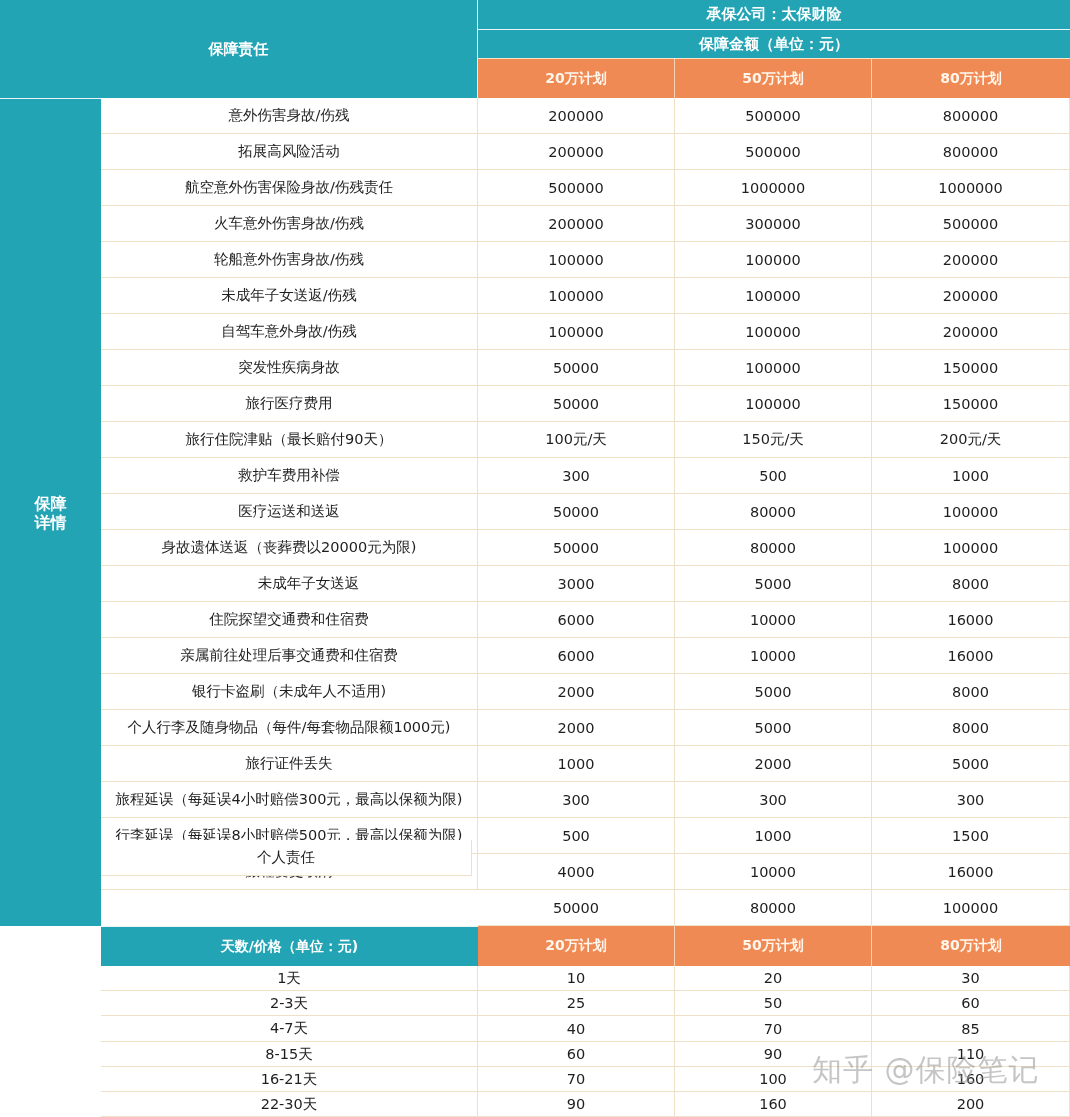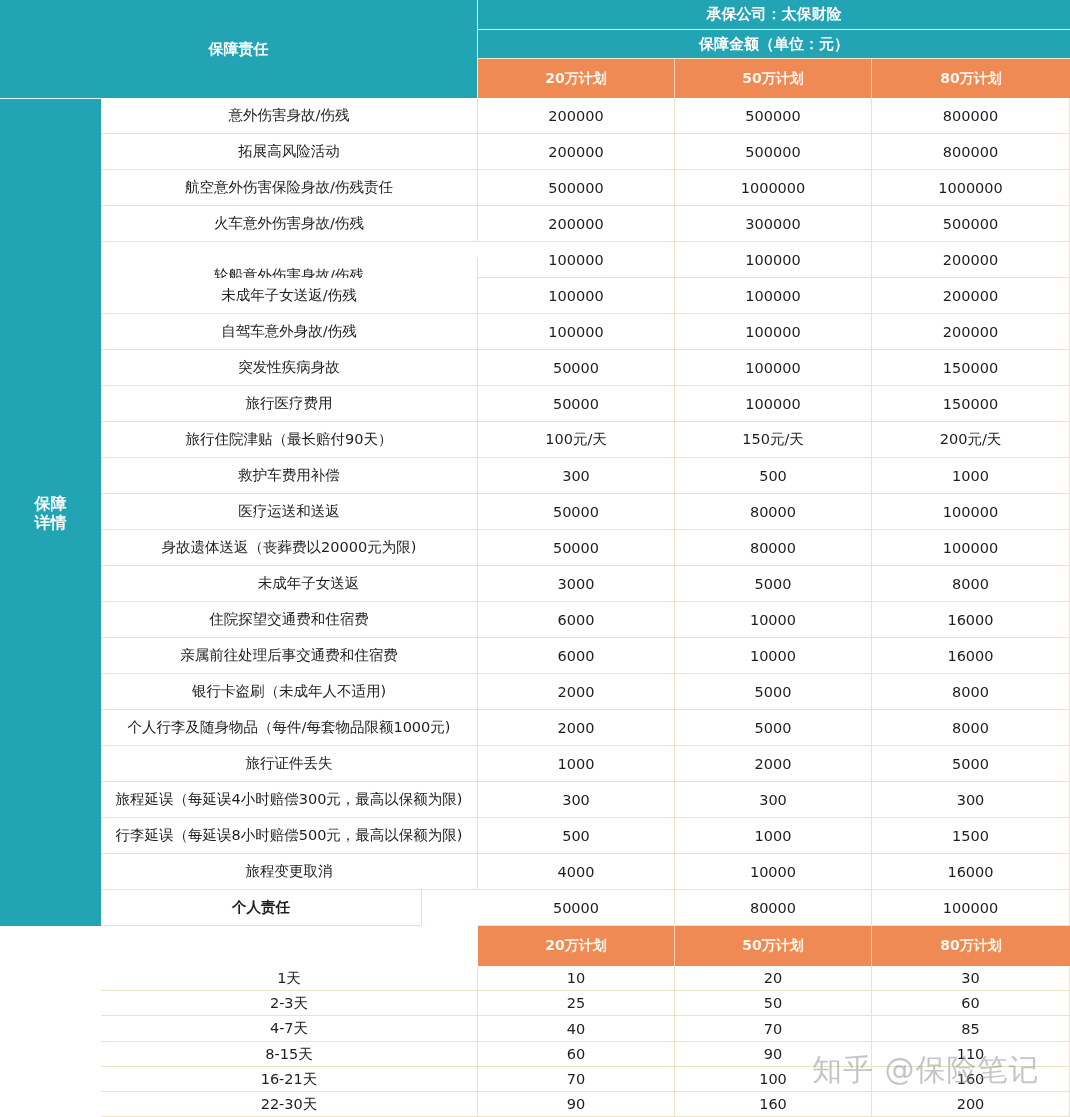--- a/index.html
+++ b/index.html
@@ -44,21 +44,21 @@
       <div class="cell white val-text" style="left: 675px; top: 134px; width: 197px; height: 36px; border-bottom: 1px solid rgb(239, 225, 200); border-right: 1px solid rgb(239, 225, 200);">500000</div>
       <div class="cell white val-text" style="left: 872px; top: 134px; width: 198px; height: 36px; border-bottom: 1px solid rgb(239, 225, 200); border-right: 1px solid rgb(239, 225, 200);">800000</div>
       <div class="cell white item-text" style="left: 101px; top: 170px; width: 377px; height: 36px; border-bottom: 1px solid rgb(239, 225, 200); border-right: 1px solid rgb(239, 225, 200);">航空意外伤害保险身故/伤残责任</div>
       <div class="cell white val-text" style="left: 478px; top: 170px; width: 197px; height: 36px; border-bottom: 1px solid rgb(239, 225, 200); border-right: 1px solid rgb(239, 225, 200);">500000</div>
       <div class="cell white val-text" style="left: 675px; top: 170px; width: 197px; height: 36px; border-bottom: 1px solid rgb(239, 225, 200); border-right: 1px solid rgb(239, 225, 200);">1000000</div>
       <div class="cell white val-text" style="left: 872px; top: 170px; width: 198px; height: 36px; border-bottom: 1px solid rgb(239, 225, 200); border-right: 1px solid rgb(239, 225, 200);">1000000</div>
       <div class="cell white item-text" style="left: 101px; top: 206px; width: 377px; height: 36px; border-bottom: 1px solid rgb(239, 225, 200); border-right: 1px solid rgb(239, 225, 200);">火车意外伤害身故/伤残</div>
       <div class="cell white val-text" style="left: 478px; top: 206px; width: 197px; height: 36px; border-bottom: 1px solid rgb(239, 225, 200); border-right: 1px solid rgb(239, 225, 200);">200000</div>
       <div class="cell white val-text" style="left: 675px; top: 206px; width: 197px; height: 36px; border-bottom: 1px solid rgb(239, 225, 200); border-right: 1px solid rgb(239, 225, 200);">300000</div>
       <div class="cell white val-text" style="left: 872px; top: 206px; width: 198px; height: 36px; border-bottom: 1px solid rgb(239, 225, 200); border-right: 1px solid rgb(239, 225, 200);">500000</div>
-      <div class="cell white item-text" style="left: 101px; top: 258px; width: 377px; height: 36px; border-bottom: 1px solid rgb(239, 225, 200); border-right: 1px solid rgb(239, 225, 200);">轮船意外伤害身故/伤残</div>
+      <div class="cell white item-text" style="left: 101px; top: 242px; width: 377px; height: 36px; border-bottom: 1px solid rgb(239, 225, 200); border-right: 1px solid rgb(239, 225, 200);">轮船意外伤害身故/伤残</div>
       <div class="cell white val-text" style="left: 478px; top: 242px; width: 197px; height: 36px; border-bottom: 1px solid rgb(239, 225, 200); border-right: 1px solid rgb(239, 225, 200);">100000</div>
       <div class="cell white val-text" style="left: 675px; top: 242px; width: 197px; height: 36px; border-bottom: 1px solid rgb(239, 225, 200); border-right: 1px solid rgb(239, 225, 200);">100000</div>
       <div class="cell white val-text" style="left: 872px; top: 242px; width: 198px; height: 36px; border-bottom: 1px solid rgb(239, 225, 200); border-right: 1px solid rgb(239, 225, 200);">200000</div>
       <div class="cell white item-text" style="left: 101px; top: 278px; width: 377px; height: 36px; border-bottom: 1px solid rgb(239, 225, 200); border-right: 1px solid rgb(239, 225, 200);">未成年子女送返/伤残</div>
       <div class="cell white val-text" style="left: 478px; top: 278px; width: 197px; height: 36px; border-bottom: 1px solid rgb(239, 225, 200); border-right: 1px solid rgb(239, 225, 200);">100000</div>
       <div class="cell white val-text" style="left: 675px; top: 278px; width: 197px; height: 36px; border-bottom: 1px solid rgb(239, 225, 200); border-right: 1px solid rgb(239, 225, 200);">100000</div>
       <div class="cell white val-text" style="left: 872px; top: 278px; width: 198px; height: 36px; border-bottom: 1px solid rgb(239, 225, 200); border-right: 1px solid rgb(239, 225, 200);">200000</div>
       <div class="cell white item-text" style="left: 101px; top: 314px; width: 377px; height: 36px; border-bottom: 1px solid rgb(239, 225, 200); border-right: 1px solid rgb(239, 225, 200);">自驾车意外身故/伤残</div>
       <div class="cell white val-text" style="left: 478px; top: 314px; width: 197px; height: 36px; border-bottom: 1px solid rgb(239, 225, 200); border-right: 1px solid rgb(239, 225, 200);">100000</div>
       <div class="cell white val-text" style="left: 675px; top: 314px; width: 197px; height: 36px; border-bottom: 1px solid rgb(239, 225, 200); border-right: 1px solid rgb(239, 225, 200);">100000</div>
@@ -116,26 +116,27 @@
       <div class="cell white val-text" style="left: 675px; top: 782px; width: 197px; height: 36px; border-bottom: 1px solid rgb(239, 225, 200); border-right: 1px solid rgb(239, 225, 200);">300</div>
       <div class="cell white val-text" style="left: 872px; top: 782px; width: 198px; height: 36px; border-bottom: 1px solid rgb(239, 225, 200); border-right: 1px solid rgb(239, 225, 200);">300</div>
       <div class="cell white item-text" style="left: 101px; top: 818px; width: 377px; height: 36px; border-bottom: 1px solid rgb(239, 225, 200); border-right: 1px solid rgb(239, 225, 200);">行李延误（每延误8小时赔偿500元，最高以保额为限)</div>
       <div class="cell white val-text" style="left: 478px; top: 818px; width: 197px; height: 36px; border-bottom: 1px solid rgb(239, 225, 200); border-right: 1px solid rgb(239, 225, 200);">500</div>
       <div class="cell white val-text" style="left: 675px; top: 818px; width: 197px; height: 36px; border-bottom: 1px solid rgb(239, 225, 200); border-right: 1px solid rgb(239, 225, 200);">1000</div>
       <div class="cell white val-text" style="left: 872px; top: 818px; width: 198px; height: 36px; border-bottom: 1px solid rgb(239, 225, 200); border-right: 1px solid rgb(239, 225, 200);">1500</div>
       <div class="cell white item-text" style="left: 101px; top: 854px; width: 377px; height: 36px; border-bottom: 1px solid rgb(239, 225, 200); border-right: 1px solid rgb(239, 225, 200);">旅程变更取消</div>
       <div class="cell white val-text" style="left: 478px; top: 854px; width: 197px; height: 36px; border-bottom: 1px solid rgb(239, 225, 200); border-right: 1px solid rgb(239, 225, 200);">4000</div>
       <div class="cell white val-text" style="left: 675px; top: 854px; width: 197px; height: 36px; border-bottom: 1px solid rgb(239, 225, 200); border-right: 1px solid rgb(239, 225, 200);">10000</div>
       <div class="cell white val-text" style="left: 872px; top: 854px; width: 198px; height: 36px; border-bottom: 1px solid rgb(239, 225, 200); border-right: 1px solid rgb(239, 225, 200);">16000</div>
-      <div class="cell white item-text" style="left: 101px; top: 890px; width: 321px; height: 36px; border-bottom: 1px solid rgb(239, 225, 200); border-right: 1px solid rgb(239, 225, 200); font-weight: bold;">个人责任</div>
+      <div class="cell white item-text" style="left: 101px; top: 840px; width: 371px; height: 36px; border-bottom: 1px solid rgb(239, 225, 200); border-right: 1px solid rgb(239, 225, 200);">个人责任</div>
       <div class="cell white val-text" style="left: 478px; top: 890px; width: 197px; height: 36px; border-bottom: 1px solid rgb(239, 225, 200); border-right: 1px solid rgb(239, 225, 200);">50000</div>
       <div class="cell white val-text" style="left: 675px; top: 890px; width: 197px; height: 36px; border-bottom: 1px solid rgb(239, 225, 200); border-right: 1px solid rgb(239, 225, 200);">80000</div>
       <div class="cell white val-text" style="left: 872px; top: 890px; width: 198px; height: 36px; border-bottom: 1px solid rgb(239, 225, 200); border-right: 1px solid rgb(239, 225, 200);">100000</div>
     </div>
 
+  <div class="cell teal plan-text" style="left:101px;top:926px;width:377px;height:40px;border-top:1px solid #e8f6f8;">天数/价格（单位：元)</div>
   <div class="cell orange plan-text" style="left:478px;top:926px;width:197px;height:40px;border-right:1px solid #f6d3b6;">20万计划</div>
   <div class="cell orange plan-text" style="left:675px;top:926px;width:197px;height:40px;border-right:1px solid #f6d3b6;">50万计划</div>
   <div class="cell orange plan-text" style="left:872px;top:926px;width:198px;height:40px;">80万计划</div>
 
   <div id="rate-rows">
       <div class="cell white rate-text" style="left: 101px; top: 966px; width: 377px; height: 25px; border-bottom: 1px solid rgb(239, 225, 200); border-right: 1px solid rgb(239, 225, 200);">1天</div>
       <div class="cell white rate-text" style="left: 478px; top: 966px; width: 197px; height: 25px; border-bottom: 1px solid rgb(239, 225, 200); border-right: 1px solid rgb(239, 225, 200);">10</div>
       <div class="cell white rate-text" style="left: 675px; top: 966px; width: 197px; height: 25px; border-bottom: 1px solid rgb(239, 225, 200); border-right: 1px solid rgb(239, 225, 200);">20</div>
       <div class="cell white rate-text" style="left: 872px; top: 966px; width: 198px; height: 25px; border-bottom: 1px solid rgb(239, 225, 200); border-right: 1px solid rgb(239, 225, 200);">30</div>
       <div class="cell white rate-text" style="left: 101px; top: 991px; width: 377px; height: 25px; border-bottom: 1px solid rgb(239, 225, 200); border-right: 1px solid rgb(239, 225, 200);">2-3天</div>

